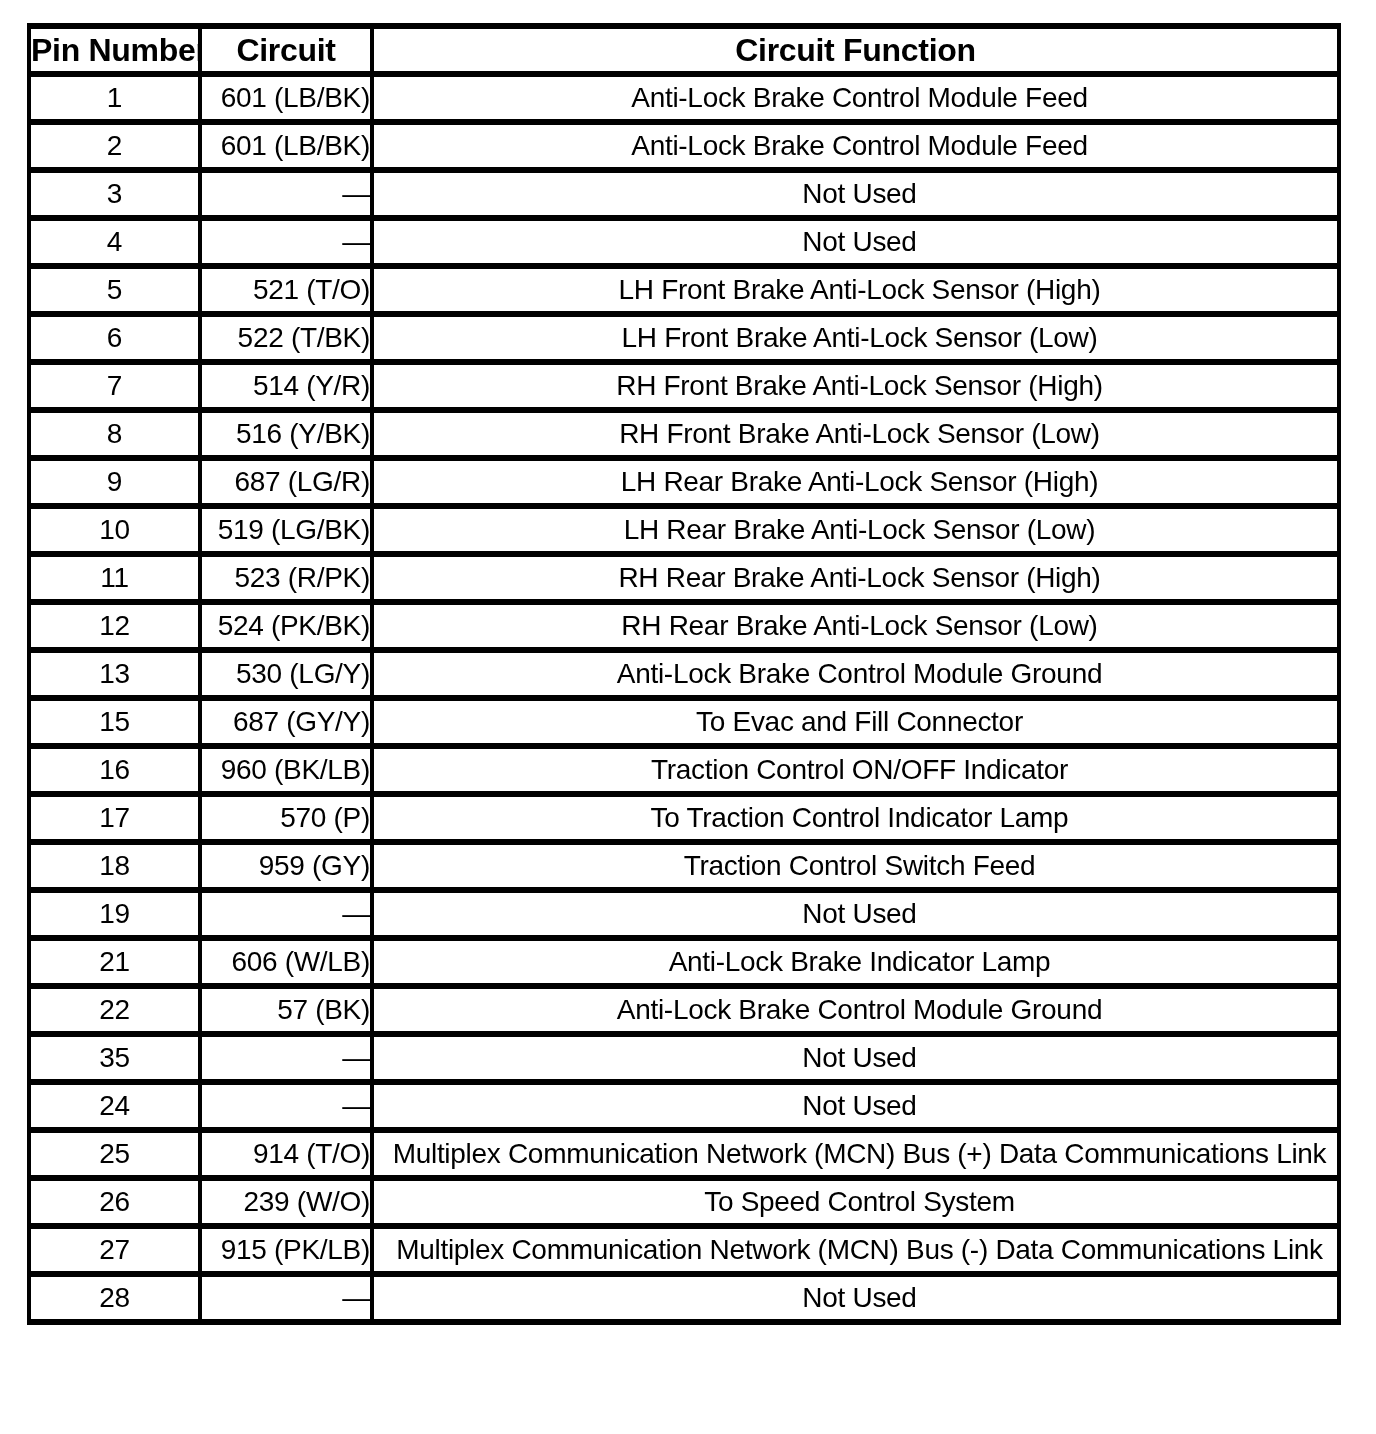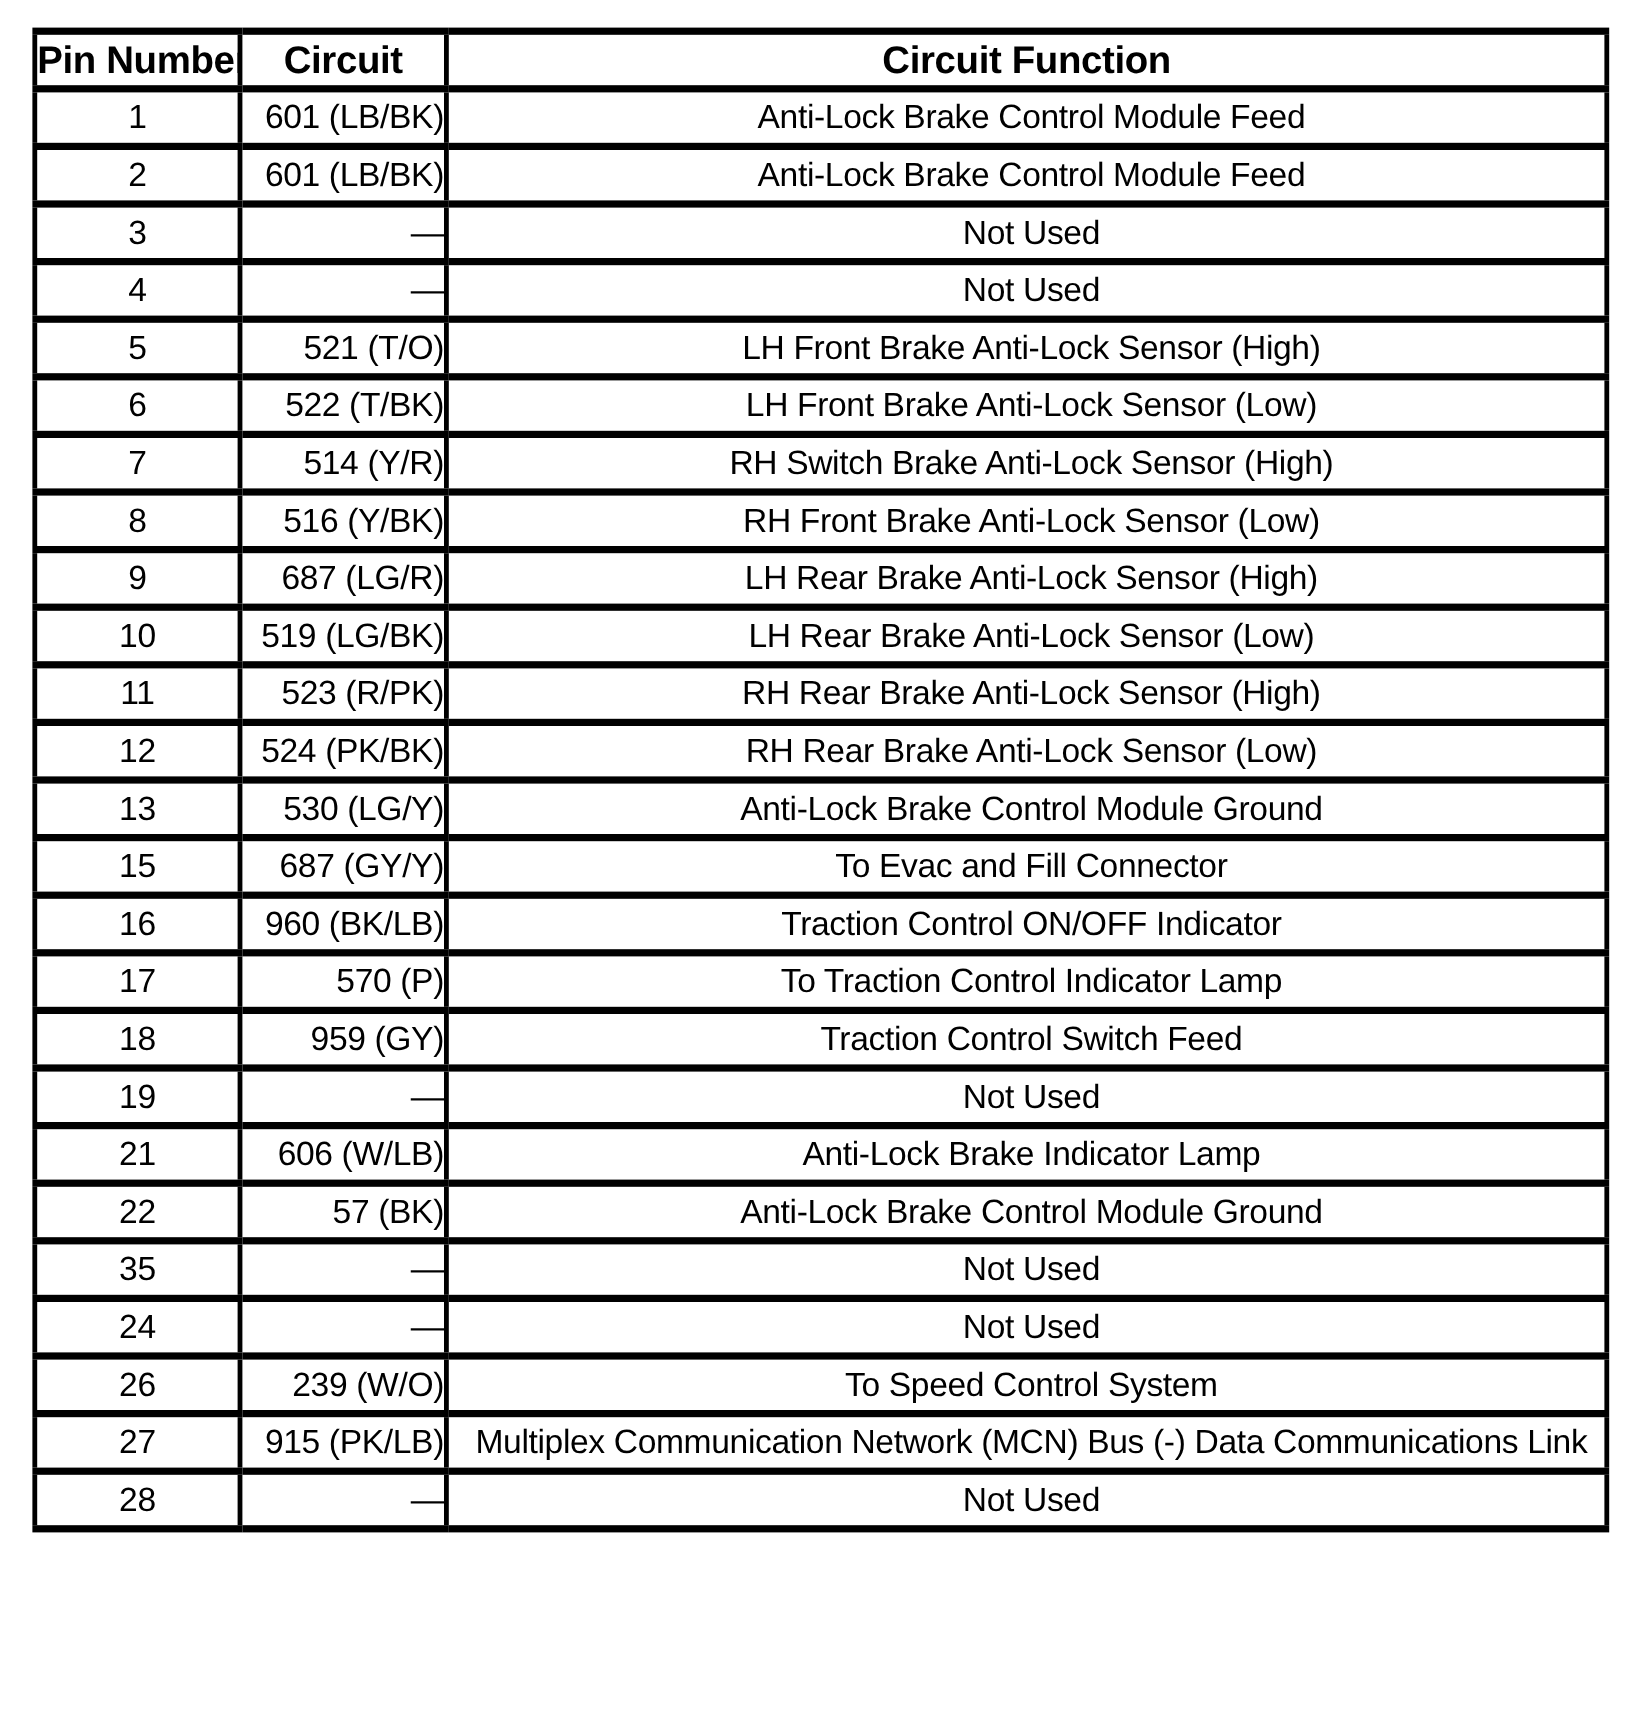--- a/index.html
+++ b/index.html
@@ -105,21 +105,21 @@
 
   <tr>
     <td class="cell-pin">6</td>
     <td class="cell-circuit">522 (T/BK)</td>
     <td class="cell-function">LH Front Brake Anti-Lock Sensor (Low)</td>
   </tr>
 
   <tr>
     <td class="cell-pin">7</td>
     <td class="cell-circuit">514 (Y/R)</td>
-    <td class="cell-function">RH Switch Brake Anti-Lock Sensor (High)</td>
+    <td class="cell-function">RH Front Brake Anti-Lock Sensor (High)</td>
   </tr>
 
   <tr>
     <td class="cell-pin">8</td>
     <td class="cell-circuit">516 (Y/BK)</td>
     <td class="cell-function">RH Front Brake Anti-Lock Sensor (Low)</td>
   </tr>
 
   <tr>
     <td class="cell-pin">9</td>
@@ -200,20 +200,25 @@
     <td class="cell-circuit">—</td>
     <td class="cell-function">Not Used</td>
   </tr>
 
   <tr>
     <td class="cell-pin">24</td>
     <td class="cell-circuit">—</td>
     <td class="cell-function">Not Used</td>
   </tr>
 
+  <tr>
+    <td class="cell-pin">25</td>
+    <td class="cell-circuit">914 (T/O)</td>
+    <td class="cell-function">Multiplex Communication Network (MCN) Bus (+) Data Communications Link</td>
+  </tr>
 
   <tr>
     <td class="cell-pin">26</td>
     <td class="cell-circuit">239 (W/O)</td>
     <td class="cell-function">To Speed Control System</td>
   </tr>
 
   <tr>
     <td class="cell-pin">27</td>
     <td class="cell-circuit">915 (PK/LB)</td>

